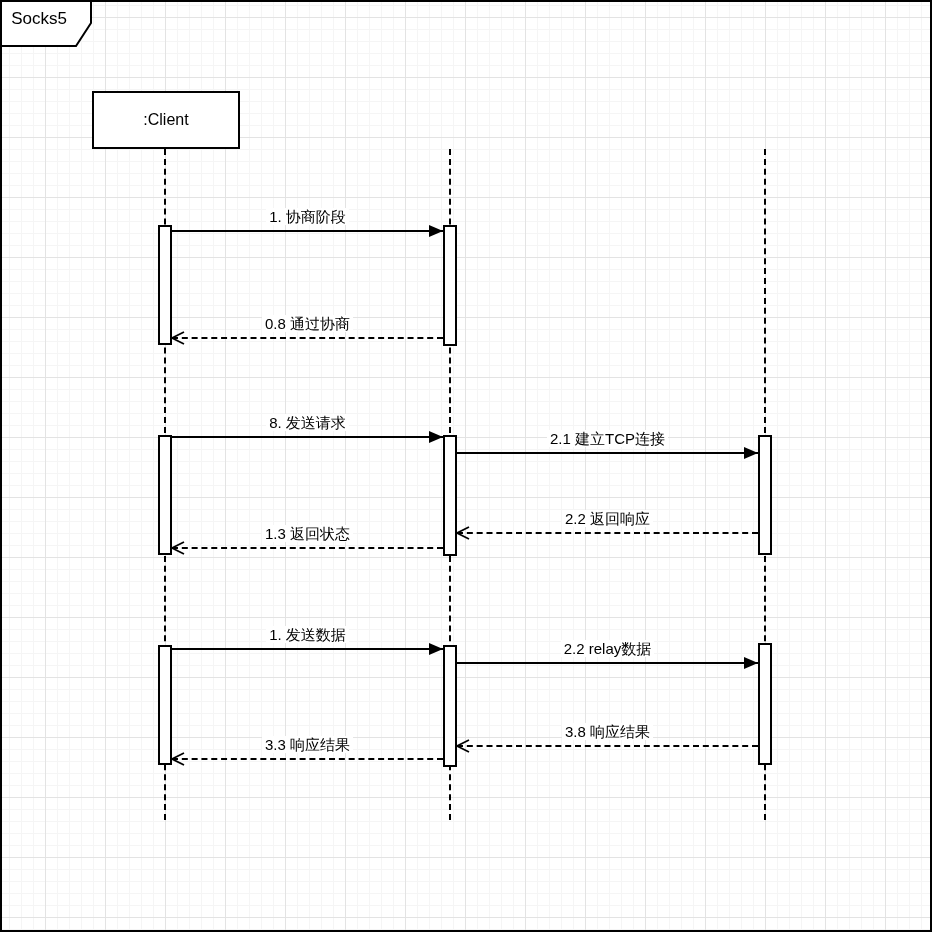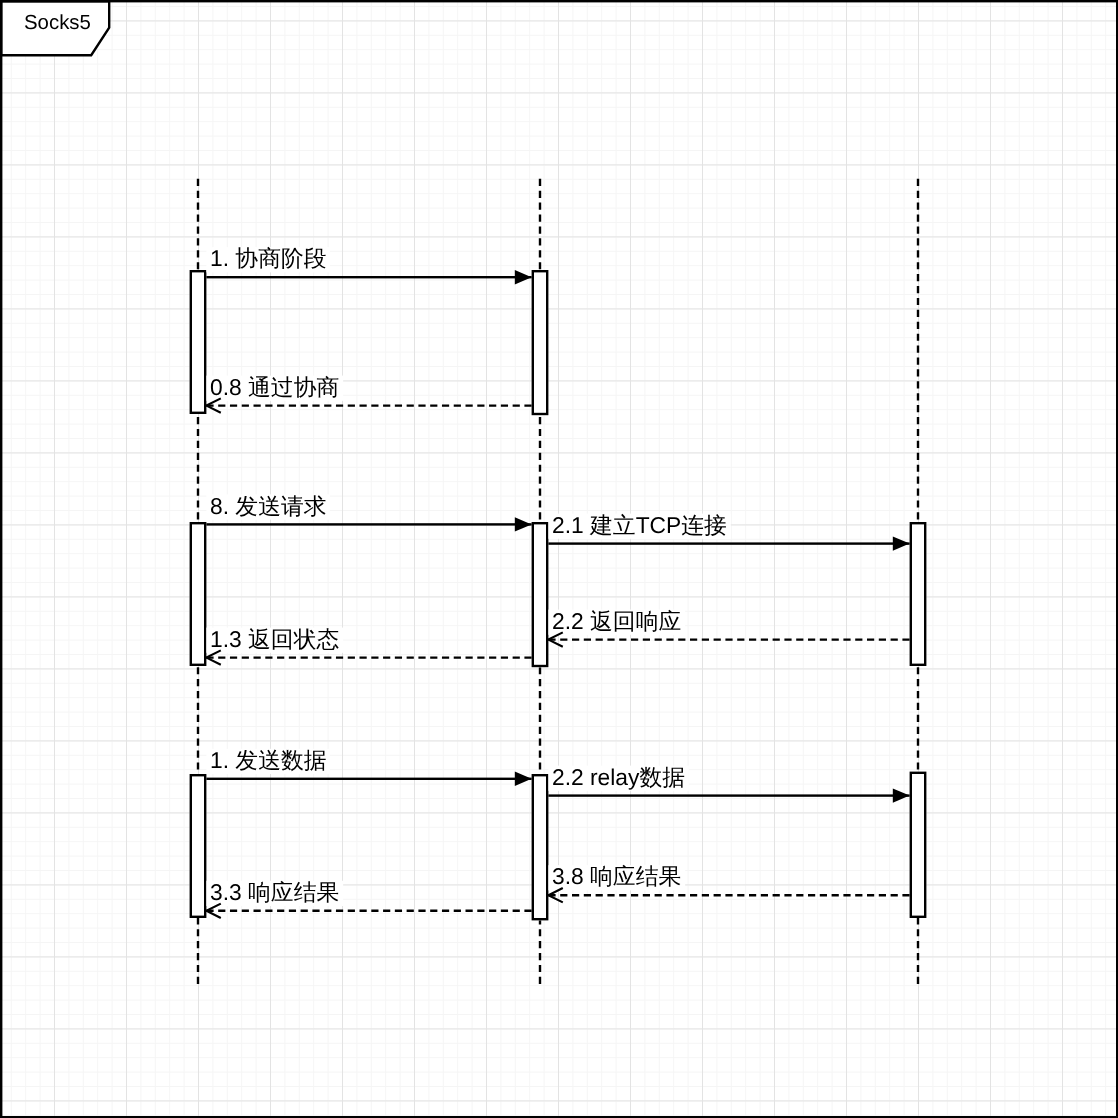--- a/index.html
+++ b/index.html
@@ -21,21 +21,21 @@
   .frame-border{
     position:absolute;inset:0;
     border:2px solid #000;
     pointer-events:none;
   }
   
   .frame-label{position:absolute;left:0;top:0;width:94px;height:48px;}
   .frame-label svg{position:absolute;left:0;top:0;display:block;}
   .frame-label .frame-title{
     position:absolute;left:0;top:9px;width:78px;
-    font-size:17px;margin-left:20px;
+    text-align:center;font-size:17px;
   }
   
   .actor{
     position:absolute;height:58px;
     background:#fff;border:2px solid #000;box-sizing:border-box;
     display:flex;align-items:center;justify-content:center;
     font-size:16px;
   }
   
   .lifeline{
@@ -47,21 +47,21 @@
     position:absolute;width:14px;
     background:#fff;border:2px solid #000;box-sizing:border-box;
   }
   
   .msg{position:absolute;height:0;}
   .msg-line{position:absolute;left:0;right:0;top:-1px;height:0;}
   .msg-line.solid{border-top:2px solid #000;}
   .msg-line.dashed{border-top:2px dashed #000;}
   .msg-label{
     position:absolute;left:0;right:0;bottom:5px;
-    text-align:left;font-size:19px;line-height:18px;white-space:nowrap;
+    text-align:center;font-size:15px;line-height:18px;white-space:nowrap;
   }
   .msg-label span{background:#fff;padding:0 3px;}
   .arrowhead-filled{
     position:absolute;right:0;top:-6px;width:0;height:0;
     border-top:6px solid transparent;border-bottom:6px solid transparent;
     border-left:14px solid #000;
   }
   .arrowhead-open{position:absolute;left:-2px;top:-8px;width:16px;height:16px;}
   .arrowhead-open svg{display:block;}
 </style>
@@ -74,20 +74,23 @@
     <svg width="94" height="48" viewBox="0 0 94 48">
       <path d="M1,1 H91 V23 L76,46 H1 Z" fill="#ffffff" stroke="#000000" stroke-width="2"></path>
     </svg>
     <div class="frame-title">Socks5</div>
   </div>
 
   <div class="lifeline" style="left:164px;top:149px;height:671px;"></div>
   <div class="lifeline" style="left:449px;top:149px;height:671px;"></div>
   <div class="lifeline" style="left:764px;top:149px;height:671px;"></div>
 
+  <div class="actor" style="left:92px;top:91px;width:148px;">
+    <span>:Client</span>
+  </div>
 
   <div class="activation" style="left:158px;top:225px;height:120px;"></div>
   <div class="activation" style="left:443px;top:225px;height:121px;"></div>
 
   <div class="activation" style="left:158px;top:435px;height:120px;"></div>
   <div class="activation" style="left:443px;top:435px;height:121px;"></div>
   <div class="activation" style="left:758px;top:435px;height:120px;"></div>
 
   <div class="activation" style="left:158px;top:645px;height:120px;"></div>
   <div class="activation" style="left:443px;top:645px;height:122px;"></div>

